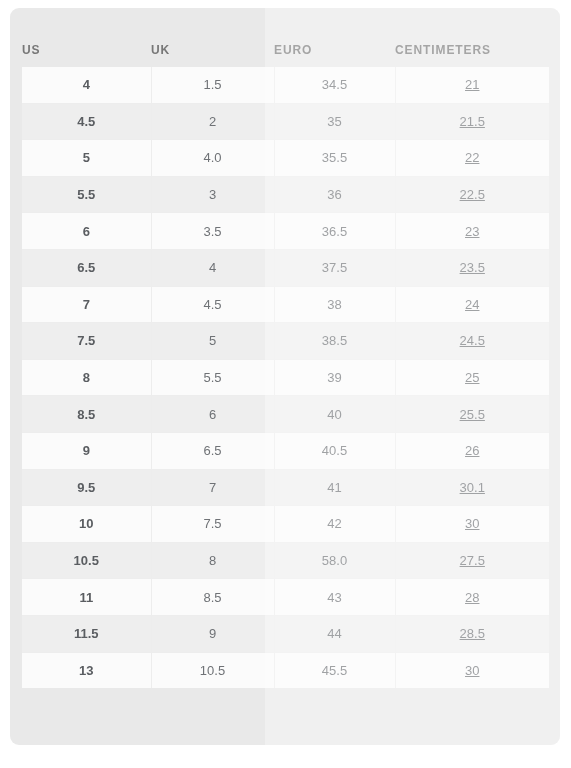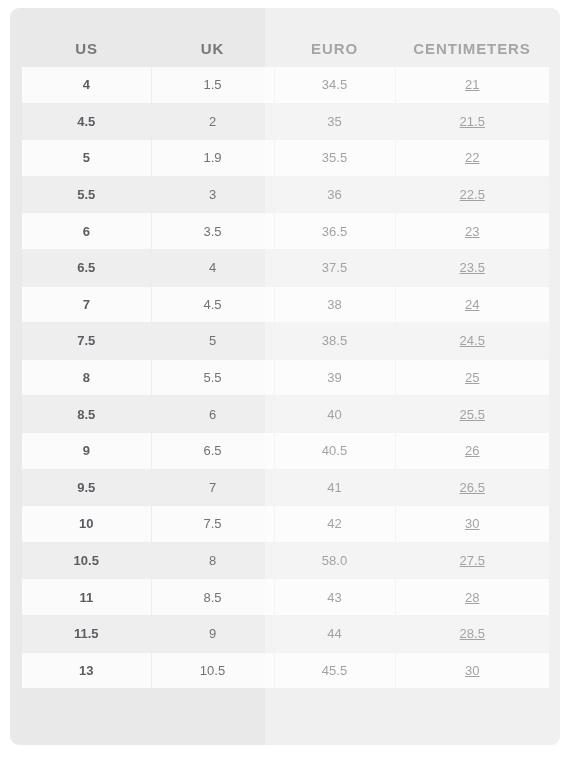--- a/index.html
+++ b/index.html
@@ -52,24 +52,24 @@
 
   table#size-table col.c-us    { width: 129px; }
   table#size-table col.c-uk    { width: 123px; }
   table#size-table col.c-euro  { width: 121px; }
   table#size-table col.c-cm    { width: 154px; }
 
   
   #size-table thead th {
     background: #e9e9e9;
     color: #777777;
-    font-size: 15px;
+    font-size: 12px;
     font-weight: bold;
     letter-spacing: 0.9px;
-    text-align: center;
+    text-align: left;
     padding: 0 0 10px 0;
     height: 20px;
     vertical-align: bottom;
     border: none;
     white-space: nowrap;
   }
 
   
   #size-table tbody td {
     height: 35.6px;
@@ -123,21 +123,21 @@
             <td class="col-cm">21</td>
           </tr>
           <tr>
             <td class="col-us">4.5</td>
             <td class="col-uk">2</td>
             <td class="col-euro">35</td>
             <td class="col-cm">21.5</td>
           </tr>
           <tr>
             <td class="col-us">5</td>
-            <td class="col-uk">1.9</td>
+            <td class="col-uk">4.0</td>
             <td class="col-euro">35.5</td>
             <td class="col-cm">22</td>
           </tr>
           <tr>
             <td class="col-us">5.5</td>
             <td class="col-uk">3</td>
             <td class="col-euro">36</td>
             <td class="col-cm">22.5</td>
           </tr>
           <tr>
@@ -179,21 +179,21 @@
           <tr>
             <td class="col-us">9</td>
             <td class="col-uk">6.5</td>
             <td class="col-euro">40.5</td>
             <td class="col-cm">26</td>
           </tr>
           <tr>
             <td class="col-us">9.5</td>
             <td class="col-uk">7</td>
             <td class="col-euro">41</td>
-            <td class="col-cm">26.5</td>
+            <td class="col-cm">30.1</td>
           </tr>
           <tr>
             <td class="col-us">10</td>
             <td class="col-uk">7.5</td>
             <td class="col-euro">42</td>
             <td class="col-cm">30</td>
           </tr>
           <tr>
             <td class="col-us">10.5</td>
             <td class="col-uk">8</td>

